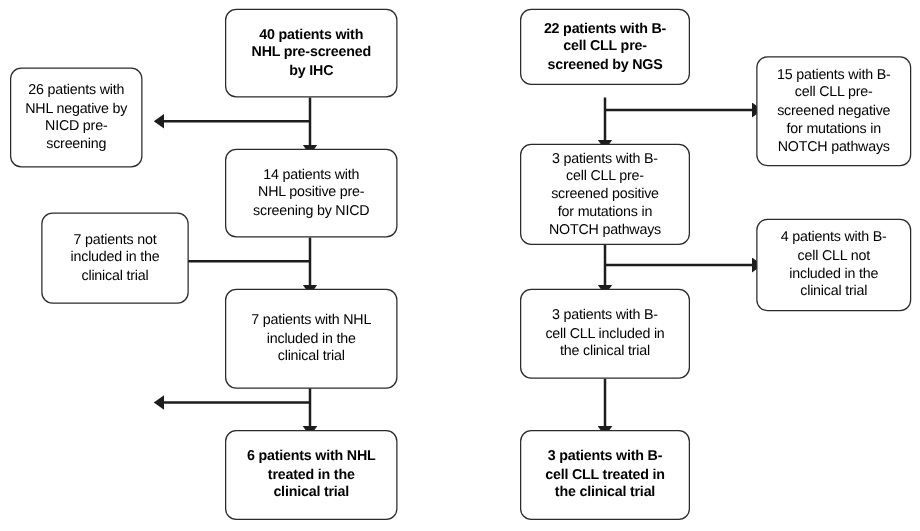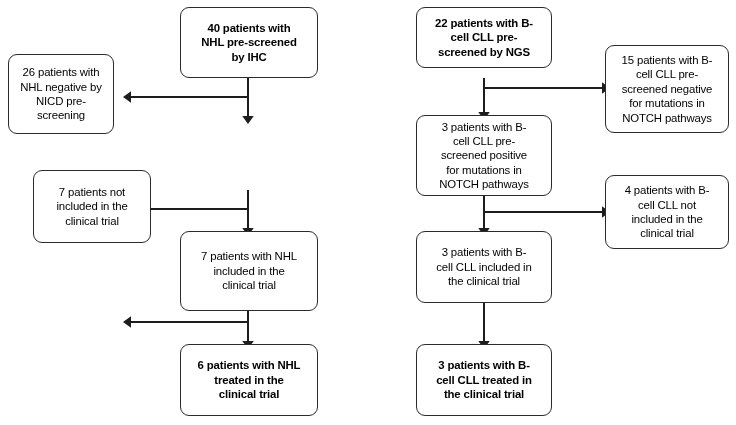--- a/index.html
+++ b/index.html
@@ -97,20 +97,25 @@
 by IHC</span>
   </div>
 
   <div class="node" style="left:8px; top:54px; width:106px; height:80px;">
     <span class="txt">26 patients with
 NHL negative by
 NICD pre-
 screening</span>
   </div>
 
+  <div class="node" style="left:180px; top:119px; width:138px; height:71px;">
+    <span class="txt">14 patients with
+NHL positive pre-
+screening by NICD</span>
+  </div>
 
   <div class="node" style="left:8px; top:170px; width:118px; height:73px;margin-left:25px;">
     <span class="txt">7 patients not
 included in the
 clinical trial</span>
   </div>
 
   <div class="node" style="left:180px; top:231px; width:138px; height:80px;">
     <span class="txt">7 patients with NHL
 included in the

